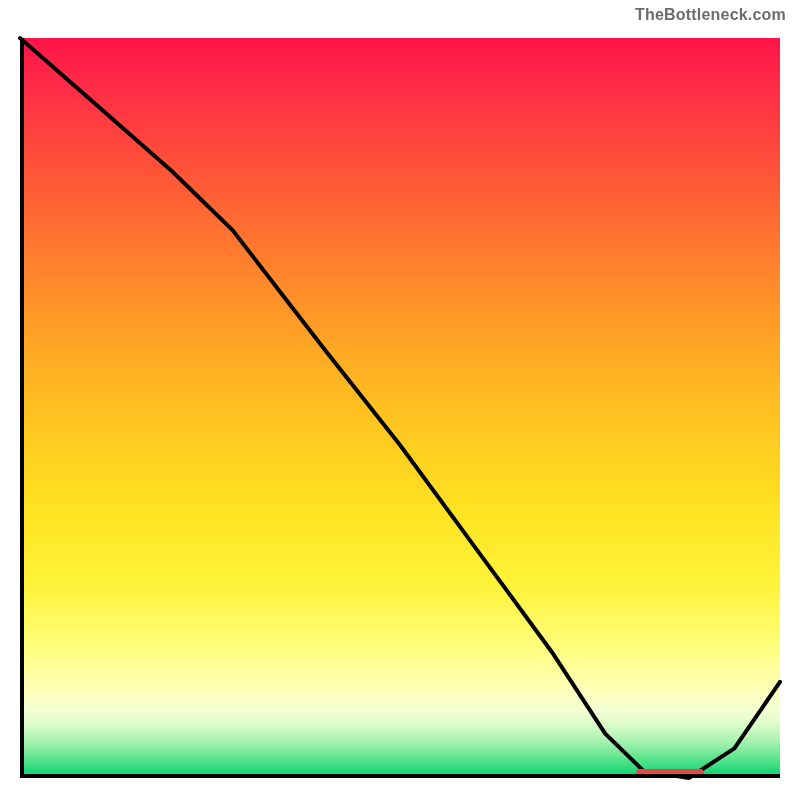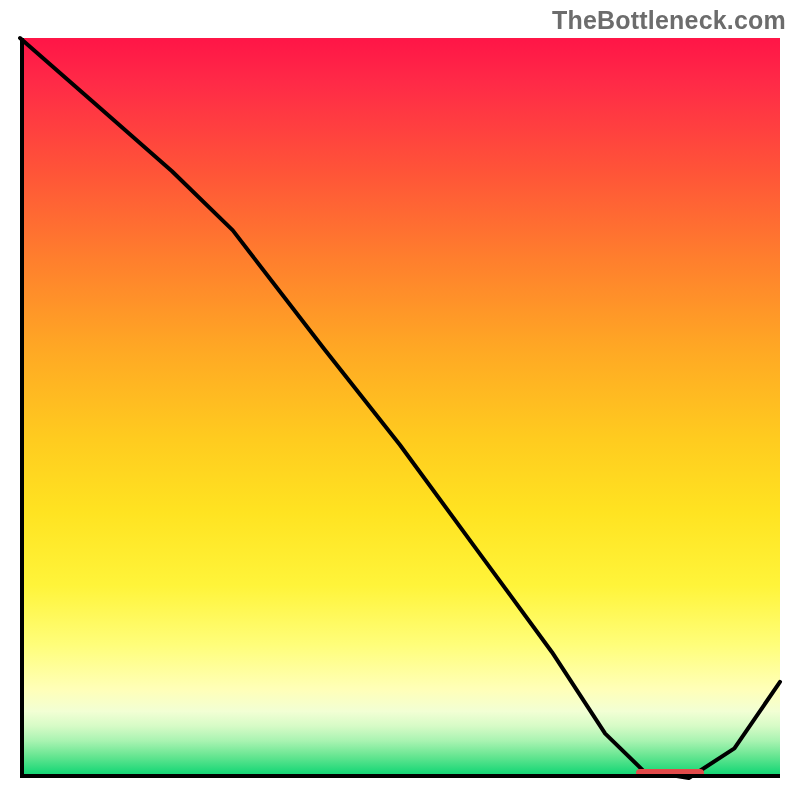--- a/index.html
+++ b/index.html
@@ -3,21 +3,21 @@
 <meta charset="utf-8">
 <style>
   * { margin: 0; padding: 0; box-sizing: border-box; }
   html, body { width: 800px; height: 800px; overflow: hidden; background: #fff; }
   body { position: relative; font-family: Arial, Helvetica, sans-serif; }
 
   .watermark {
     position: absolute;
     top: 6px;
     right: 14px;
-    font-size: 25px;
+    font-size: 16px;
     font-weight: 700;
     color: #6c6c6c;
     letter-spacing: 0.2px;
     user-select: none;
   }
 
   .plot-area {
     position: absolute;
     left: 20px;
     top: 38px;

